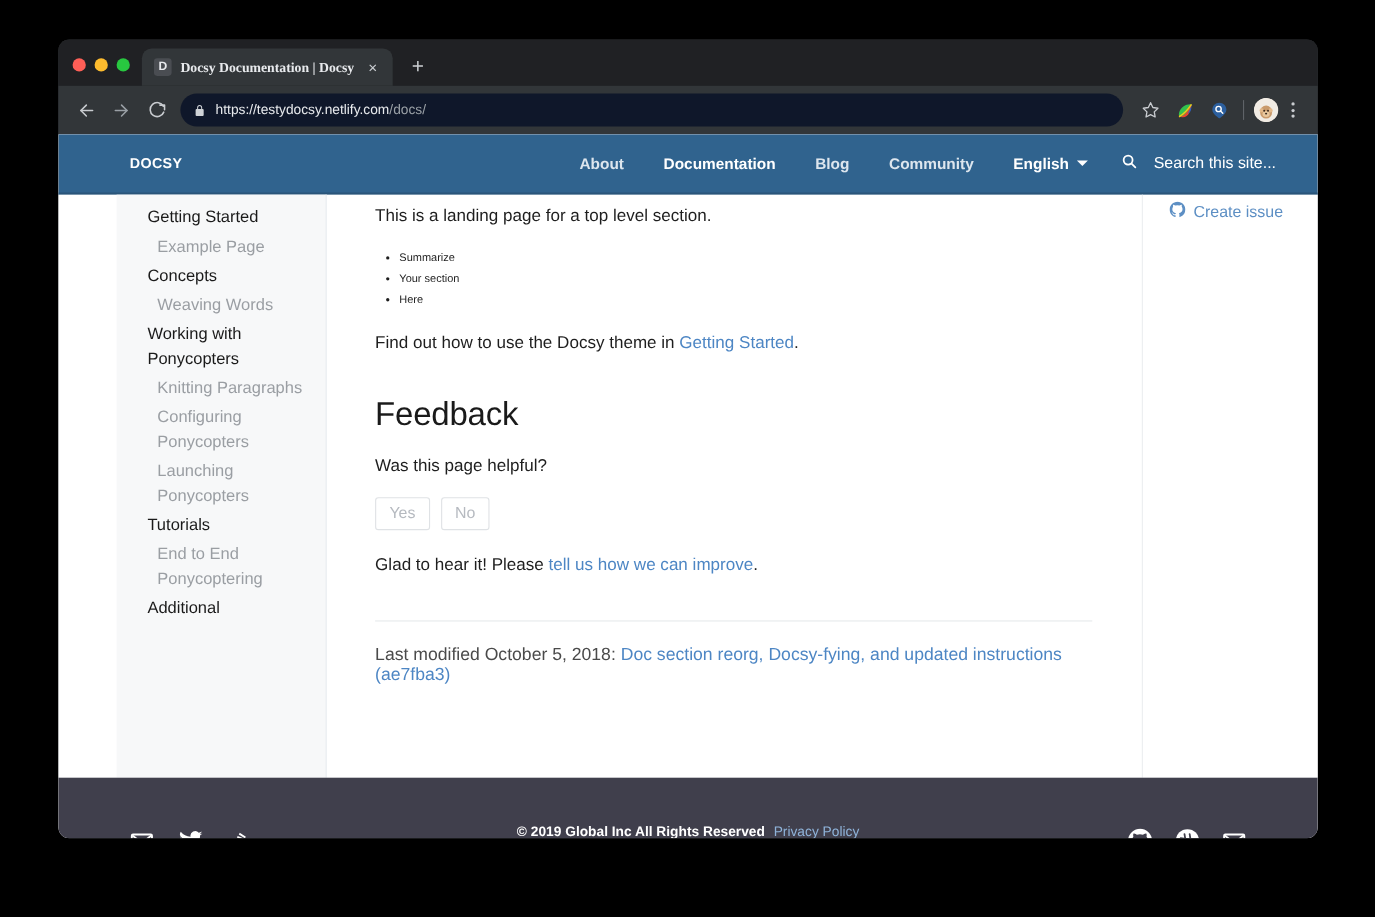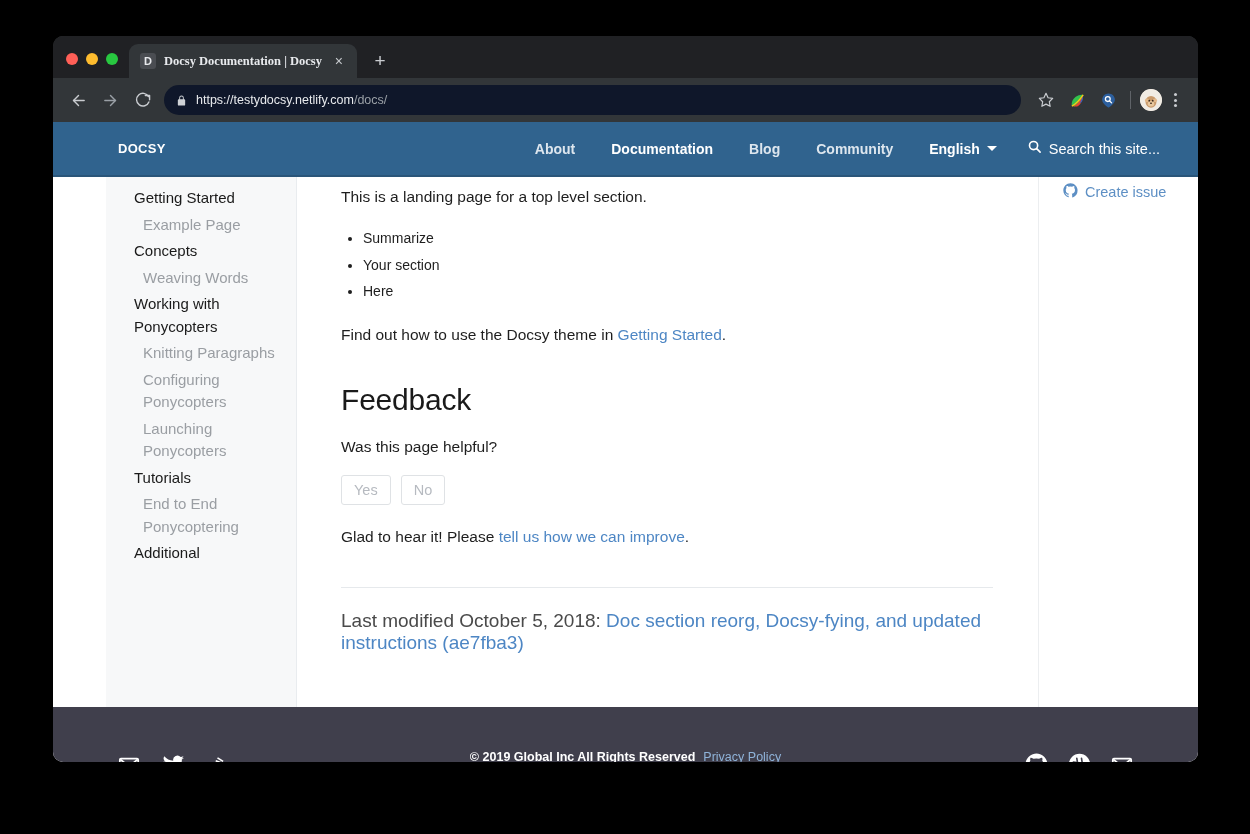--- a/index.html
+++ b/index.html
@@ -196,21 +196,21 @@
     white-space: nowrap;
   }
   .caret {
     width: 0; height: 0;
     border-left: 5px solid transparent;
     border-right: 5px solid transparent;
     border-top: 5px solid #ffffff;
     display: block;
   }
   #navbar-search {
-    display: flex; align-items: center; gap: 7px;
+    display: flex; align-items: center; gap: 15px;
     margin: 0 38px 0 22px;
     color: #ffffff;
   }
   #navbar-search .placeholder-text {
     font-size: 14.5px;
     color: #ffffff;
     white-space: nowrap;
   }
 
   
@@ -247,21 +247,21 @@
   #main-col p {
     font-size: 15.5px;
     color: #1e1e1e;
     line-height: 1.55;
     margin-bottom: 16px;
   }
   #main-col ul {
     margin: 0 0 18px 22px;
   }
   #main-col li {
-    font-size: 14px;
+    font-size: 10px;
     color: #1e1e1e;
     line-height: 1.9;
     list-style: disc;
   }
   a.lnk { color: #4d86c4; text-decoration: none; }
   h2#feedback-heading {
     font-size: 30px;
     font-weight: normal;
     color: #1a1a1a;
     margin: 36px 0 18px 0;
@@ -277,21 +277,21 @@
     padding: 4px 12px;
     border-radius: 3px;
     line-height: 1.4;
   }
   hr.sep {
     border: 0;
     border-top: 1px solid #e6e9ec;
     margin: 38px 0 22px 0;
   }
   #last-modified {
-    font-size: 19px;
+    font-size: 16px;
     color: #4a4a4a;
   }
 
   
   #right-sidebar {
     width: 160px;
     flex: 0 0 auto;
     border-left: 1px solid #eceef0;
     padding: 6px 0 0 24px;
   }

